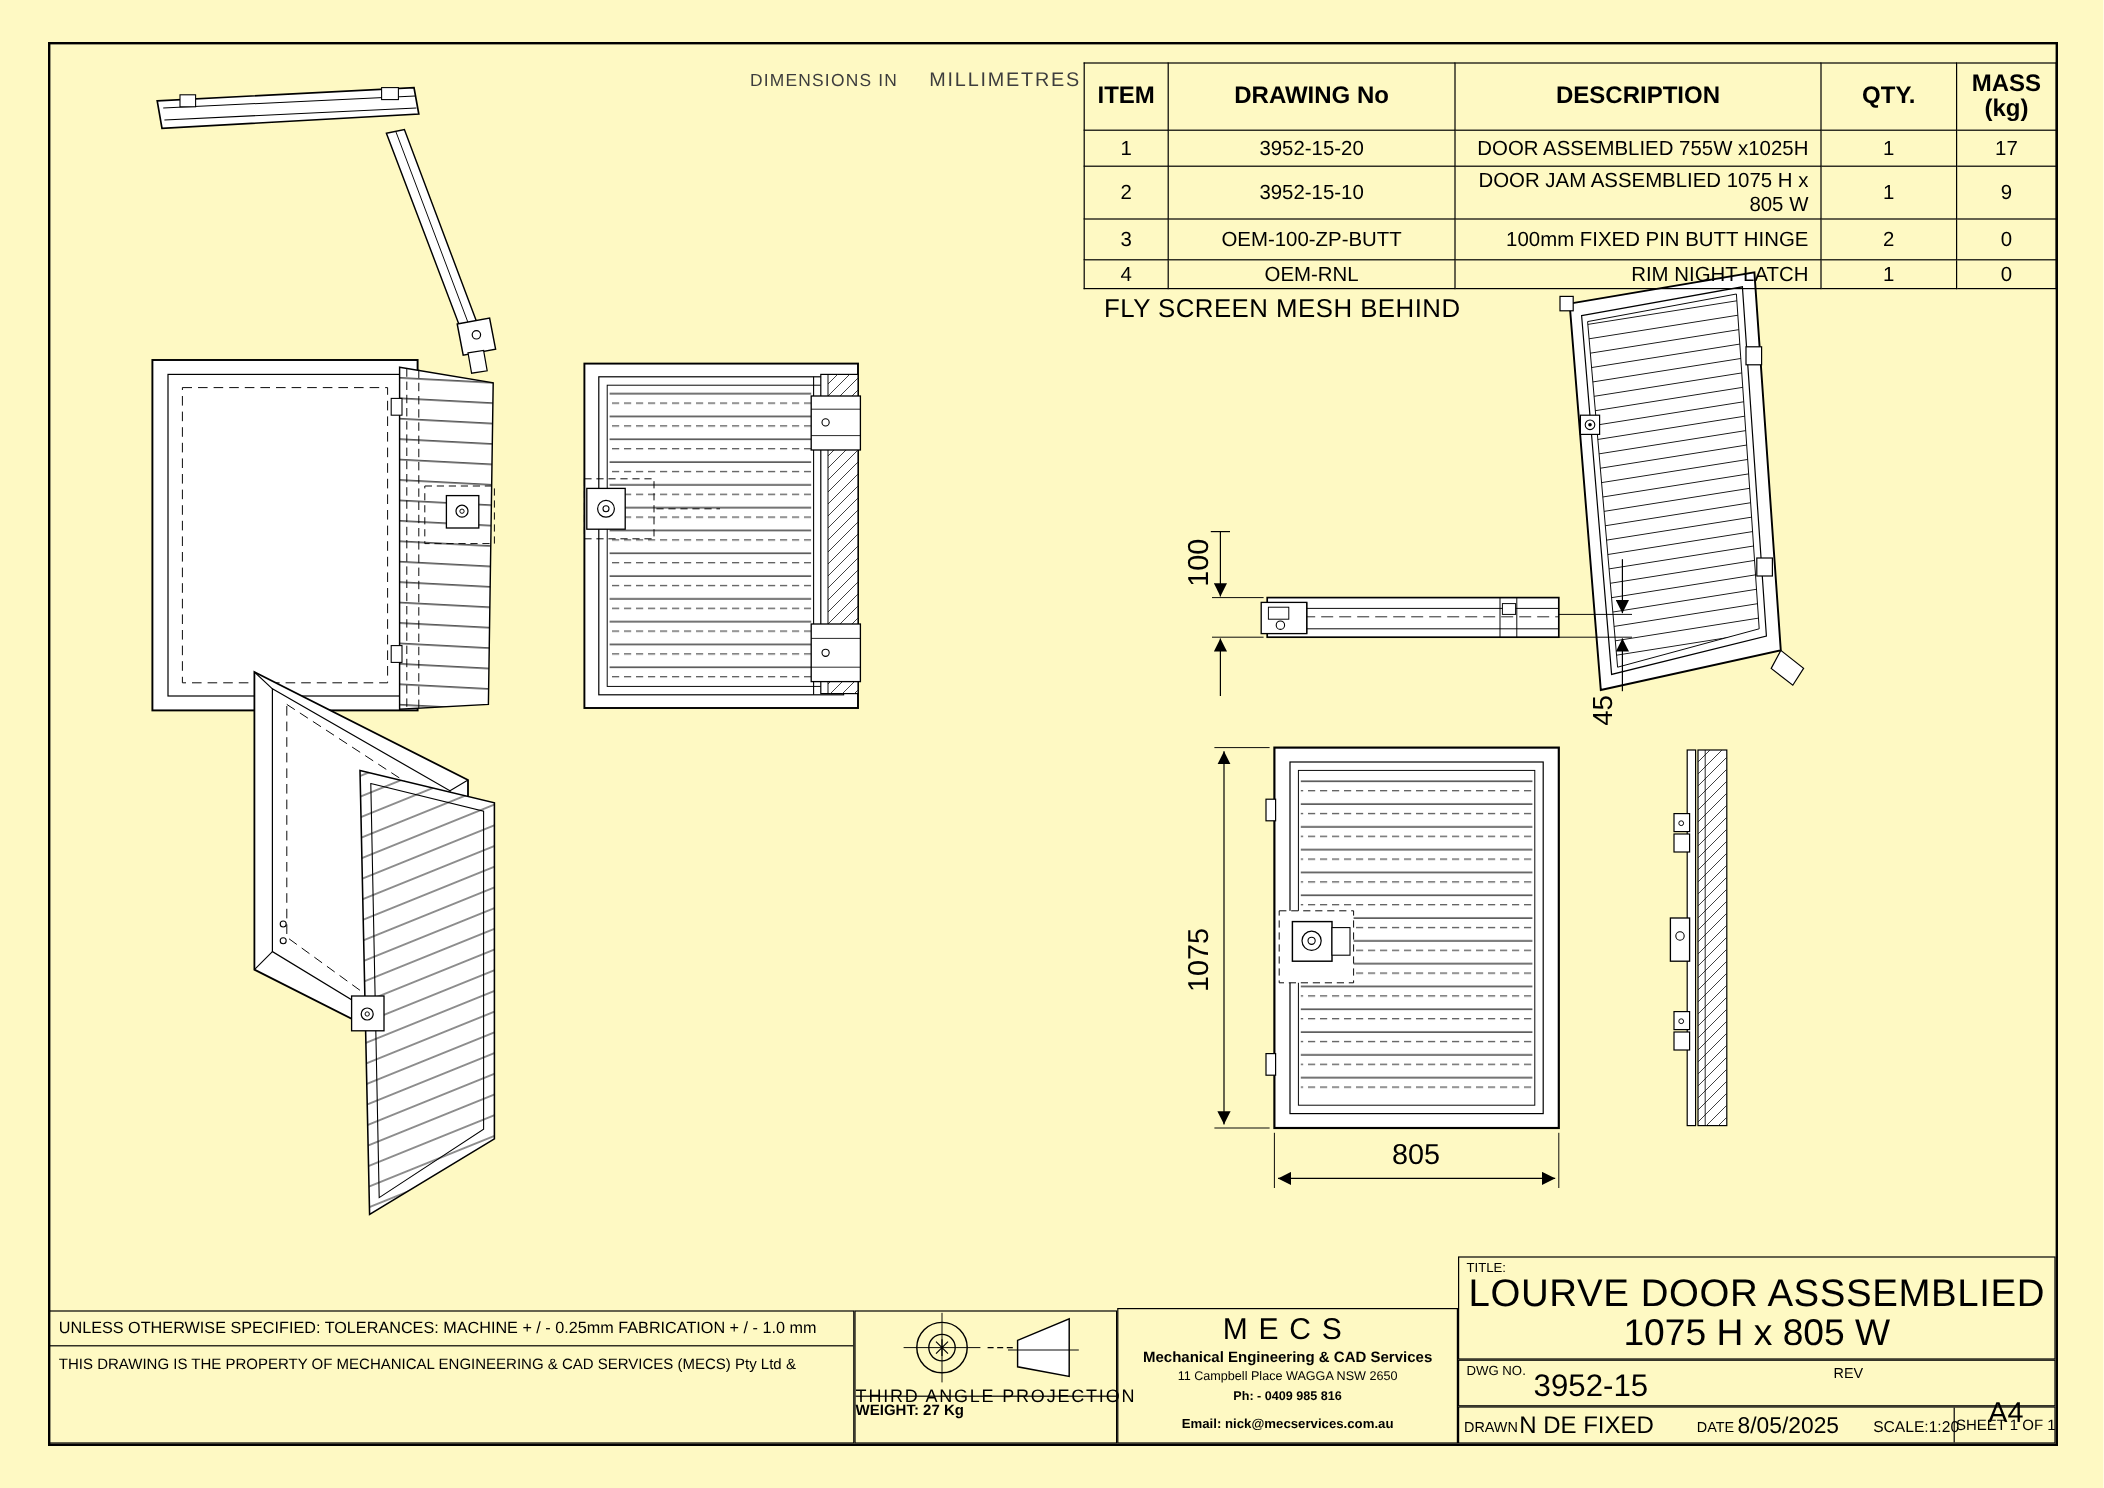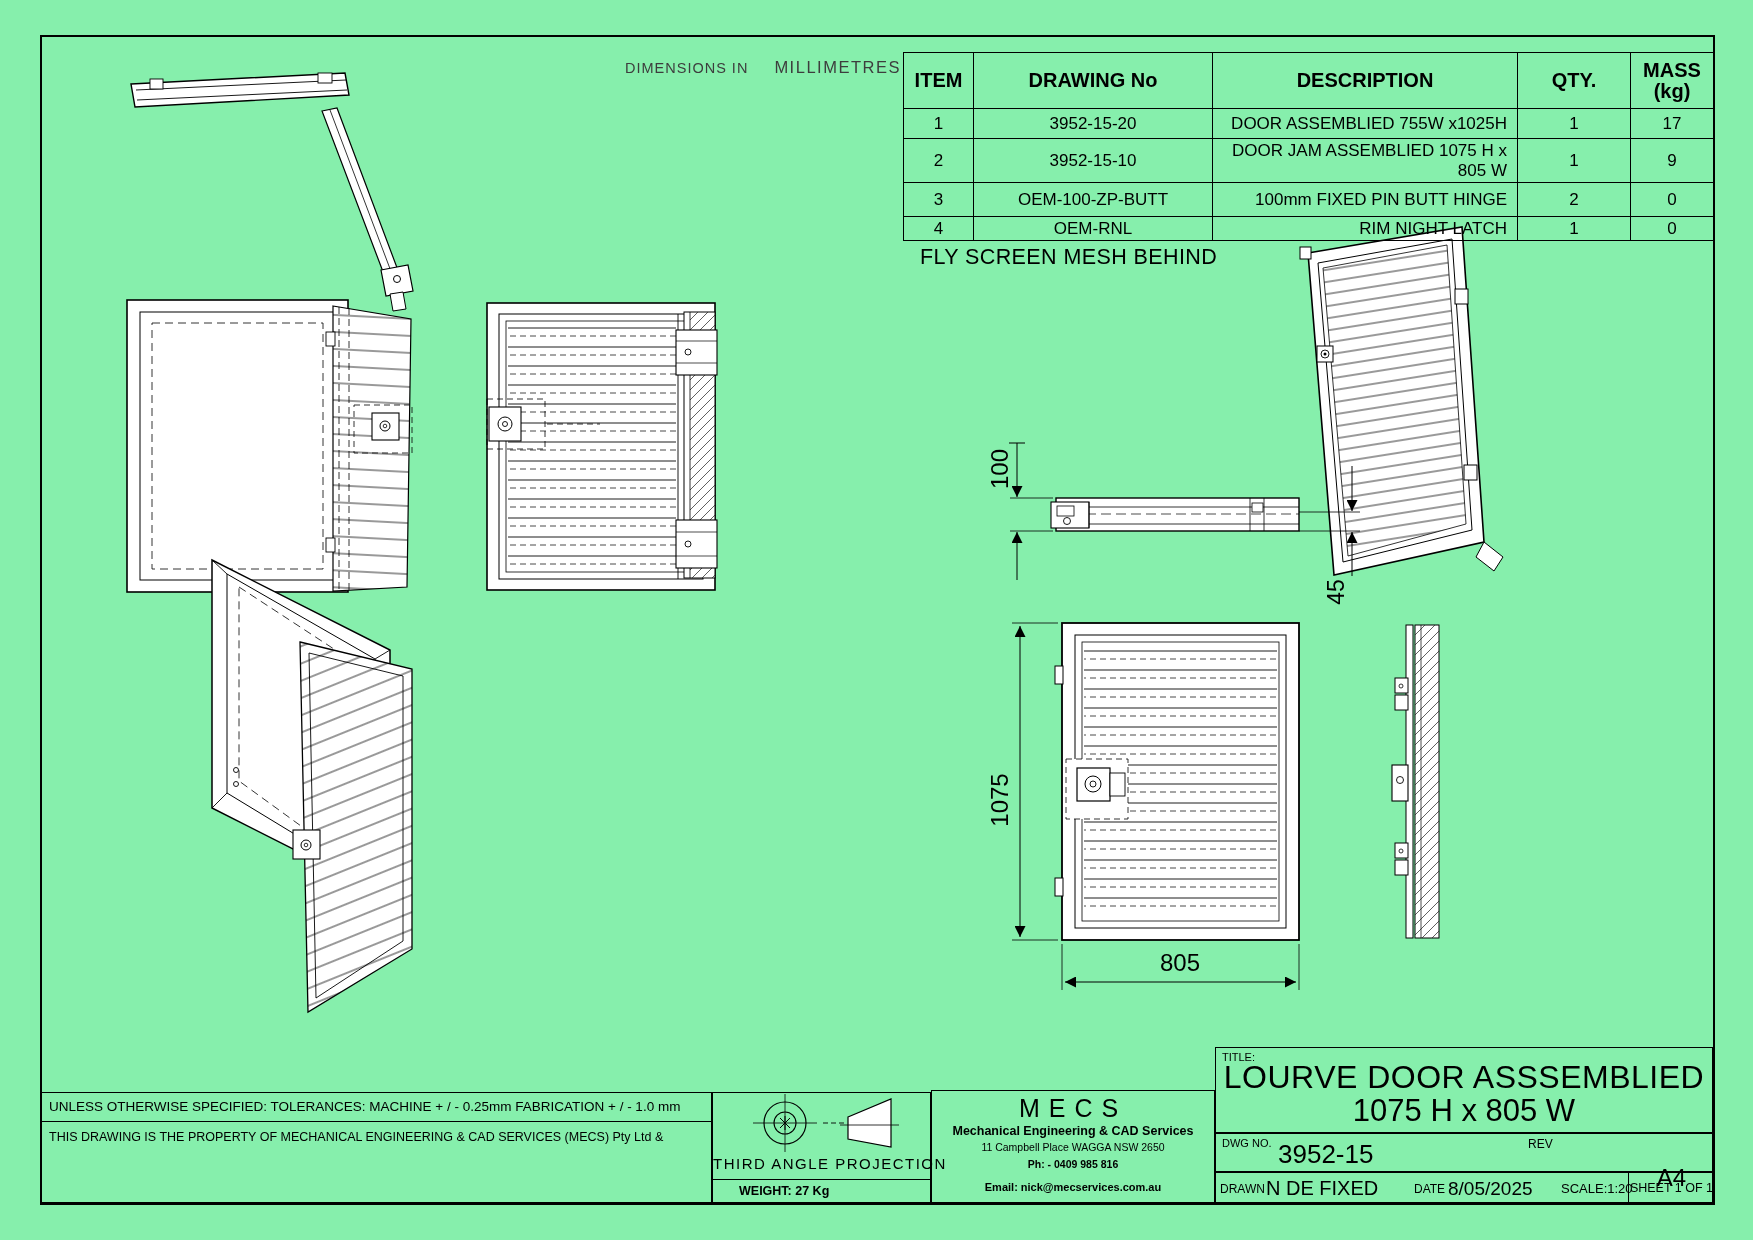--- a/index.html
+++ b/index.html
@@ -1,16 +1,16 @@
 <!DOCTYPE html>
 <html><head>
 <meta charset="utf-8">
 <style>
   html,body{margin:0;padding:0;background:#fff;}
-  .sheet{position:relative;width:1753px;height:1240px;background:#86efac;
+  .sheet{position:relative;width:1753px;height:1240px;background:#fef9c3;
          font-family:"Liberation Sans",sans-serif;color:#000;overflow:hidden;}
   .sheet-border{position:absolute;left:40px;top:35px;width:1671px;height:1166px;
                 border:2px solid #000;}
   svg.drawing{position:absolute;left:0;top:0;z-index:1;}
   .overlay{position:absolute;z-index:2;}
   
   .units-note{left:625px;top:58px;display:flex;gap:26px;align-items:baseline;color:#3d3d3d;}
   .units-note .u1{font-size:14.5px;letter-spacing:1px;}
   .units-note .u2{font-size:16.5px;letter-spacing:1.5px;}
   
@@ -29,22 +29,22 @@
   .dim.h{transform:translate(-50%,-50%);}
   
   .notes-box{left:40px;top:1092px;width:672px;height:111px;border:1.6px solid #000;box-sizing:border-box;}
   .notes-box .tol{height:28px;line-height:28px;border-bottom:1.6px solid #000;
                   font-size:13.5px;padding-left:8px;white-space:nowrap;}
   .notes-box .prop{padding:5px 8px;font-size:12.5px;line-height:21.5px;}
   
   .proj-box{left:712px;top:1092px;width:219px;height:111px;border:1.6px solid #000;box-sizing:border-box;}
   .proj-label{position:absolute;left:0;right:0;top:62px;text-align:center;
               font-size:15px;letter-spacing:1.5px;white-space:nowrap;}
-  .proj-weight{position:absolute;left:0;right:0;bottom:0;height:23px;border-top:1.6px solid #000;
-               font-size:12.5px;font-weight:600;line-height:22px;padding-left:26px;box-sizing:border-box;}
+  .proj-weight{position:absolute;left:0;right:0;bottom:16px;height:23px;border-top:1.6px solid #000;
+               font-size:12.5px;font-weight:600;line-height:22px;box-sizing:border-box;}
   
   .mecs-box{left:931px;top:1090px;width:284px;height:113px;border:1.6px solid #000;
             box-sizing:border-box;text-align:center;}
   .mecs-name{font-size:25px;letter-spacing:9px;margin-top:3px;font-weight:500;}
   .mecs-tag{font-size:12.5px;font-weight:bold;margin-top:1px;}
   .mecs-addr{font-size:10.5px;font-weight:normal;margin-top:3px;}
   .mecs-ph{font-size:10.5px;font-weight:bold;margin-top:5px;}
   .mecs-mail{font-size:11px;font-weight:bold;margin-top:11px;}
   
   .title-box{left:1215px;top:1047px;width:498px;height:86px;border:1.6px solid #000;box-sizing:border-box;}

